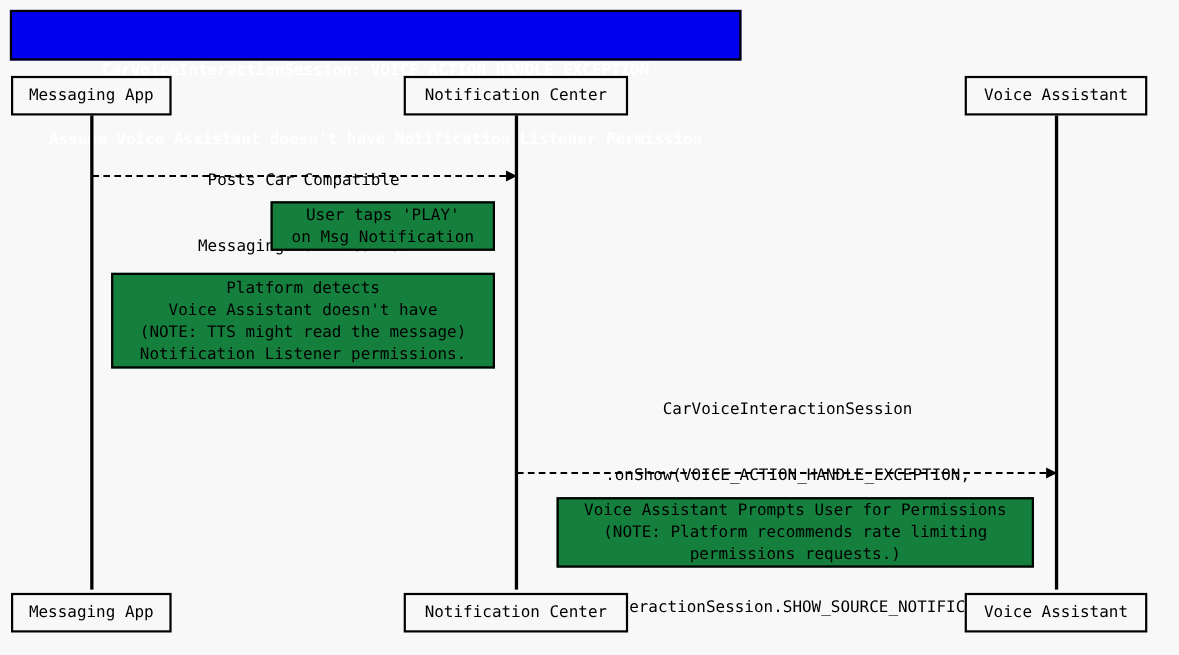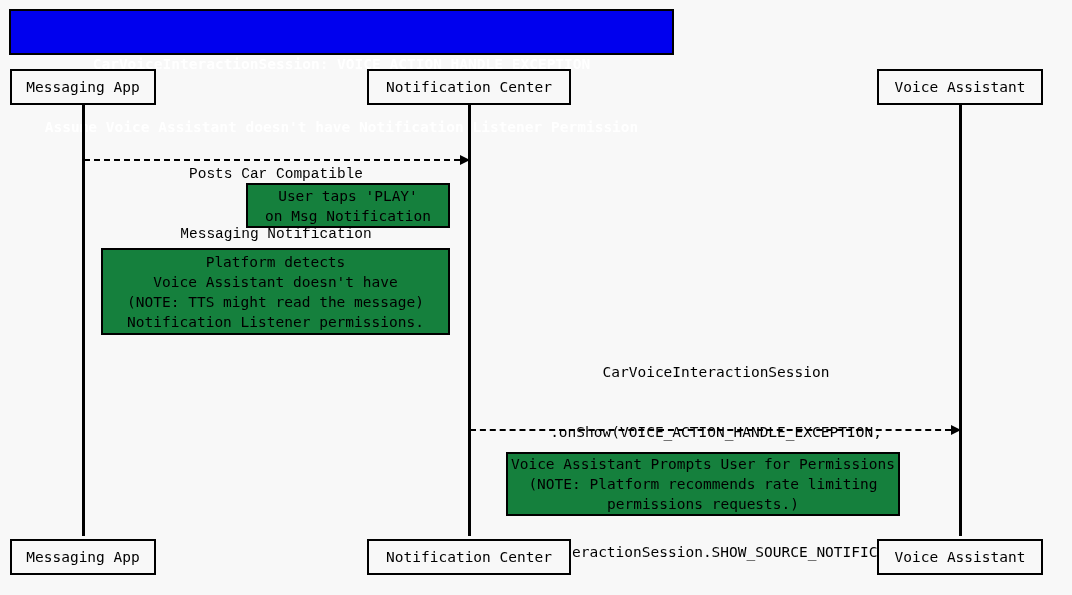--- a/index.html
+++ b/index.html
@@ -128,21 +128,21 @@
   <div class="participant" style="left:10px; top:69px; width:146px; height:36px;">
     <span>Messaging App</span>
   </div>
   <div class="participant" style="left:367px; top:69px; width:204px; height:36px;">
     <span>Notification Center</span>
   </div>
   <div class="participant" style="left:877px; top:69px; width:166px; height:36px;">
     <span>Voice Assistant</span>
   </div>
 
-  <div class="msg-label" style="left:84px; top:124px; width:384px;font-family:Liberation Mono, monospace;">
+  <div class="msg-label" style="left:84px; top:114px; width:384px;">
     <span class="mline">Posts Car Compatible</span>
     <span class="mline">Messaging Notification</span>
   </div>
 
   <div class="arrow-wrap" style="left:84px; top:155px; width:386px;">
     <div class="arrow-line" style="width:376px;"></div>
     <div class="arrow-head" style="left:376px;"></div>
   </div>
 
   <div class="note" style="left:246px; top:183px; width:204px; height:45px;">
@@ -162,21 +162,21 @@
     <span class="mline">.onShow(VOICE_ACTION_HANDLE_EXCEPTION,</span>
     <span class="mline">Bundle payload,</span>
     <span class="mline">VoiceInteractionSession.SHOW_SOURCE_NOTIFICATION)</span>
   </div>
 
   <div class="arrow-wrap" style="left:470px; top:425px; width:491px;">
     <div class="arrow-line" style="width:481px;"></div>
     <div class="arrow-head" style="left:481px;"></div>
   </div>
 
-  <div class="note" style="left:506px; top:452px; width:394px; height:64px;">
+  <div class="note" style="left:506px; top:452px; width:434px; height:64px;">
     <span class="nline">Voice Assistant Prompts User for Permissions</span>
     <span class="nline">(NOTE: Platform recommends rate limiting</span>
     <span class="nline">permissions requests.)</span>
   </div>
 
   <div class="participant" style="left:10px; top:539px; width:146px; height:36px;">
     <span>Messaging App</span>
   </div>
   <div class="participant" style="left:367px; top:539px; width:204px; height:36px;">
     <span>Notification Center</span>

